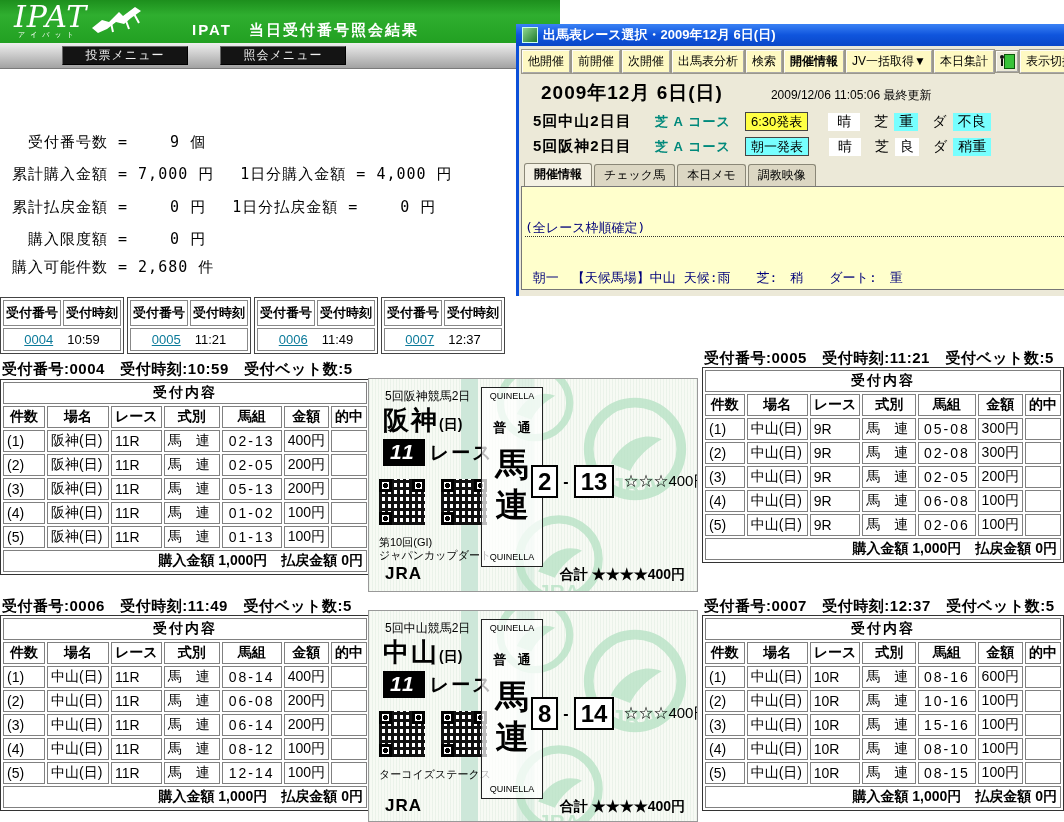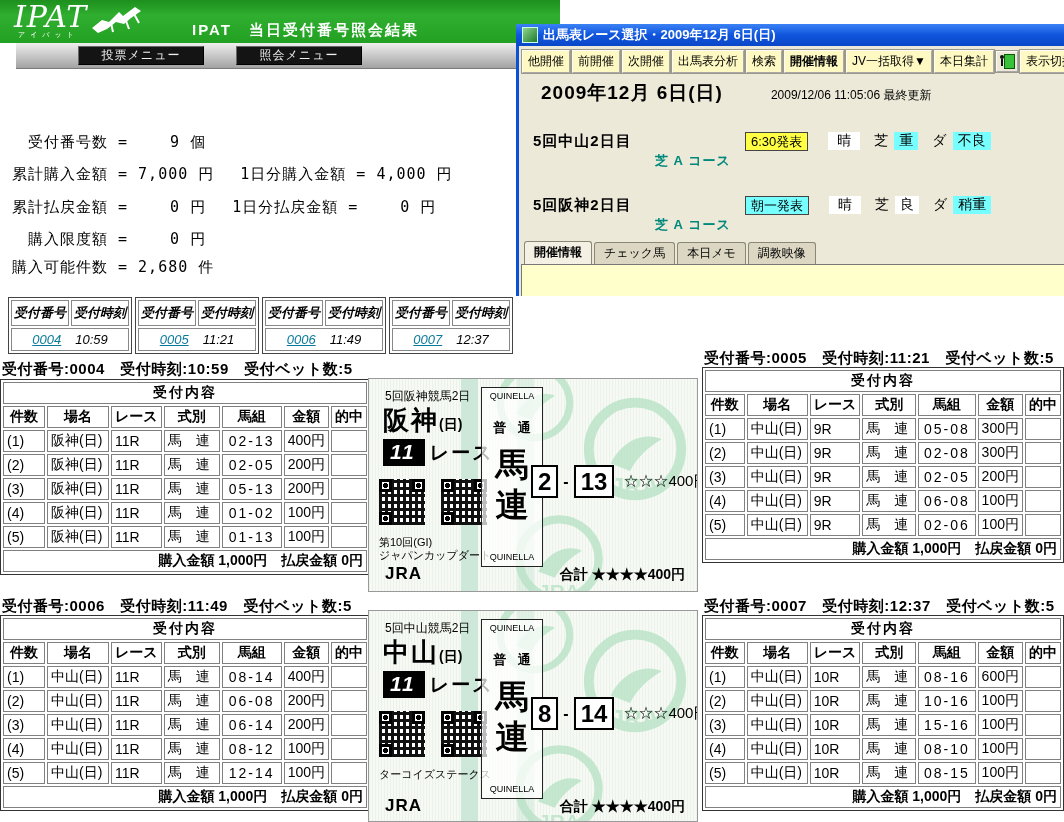--- a/index.html
+++ b/index.html
@@ -11,21 +11,21 @@
     background:linear-gradient(180deg,#1d8f1d 0%,#2fae2f 35%,#22a022 100%);}
   .ipat-logo{position:absolute;left:14px;top:1px;display:flex;align-items:flex-start;}
   .logo-text{font-family:"DejaVu Serif",serif;font-style:italic;font-weight:normal;
     font-size:30px;color:#fff;letter-spacing:1px;line-height:32px;}
   .logo-sub{position:absolute;left:18px;top:30px;color:#fff;font-size:7px;letter-spacing:5px;}
   .horse-svg{margin-left:2px;margin-top:2px;}
   .ipat-title{position:absolute;left:192px;top:21px;color:#fff;font-weight:bold;
     font-size:15px;letter-spacing:2px;white-space:nowrap;}
 
   
-  .menu-bar{position:absolute;left:16px;top:43px;width:560px;height:25px;
+  .menu-bar{position:absolute;left:0;top:43px;width:560px;height:25px;
     background:linear-gradient(180deg,#efefef,#b9b9b9 70%,#a2a2a2);border-bottom:1px solid #7a7a7a;}
   .menu-btn{position:absolute;top:3px;height:17px;line-height:17px;width:124px;text-align:center;
     background:#141414;color:#f0f0f0;font-size:12px;border-top:1px solid #666;border-left:1px solid #666;
     border-right:1px solid #000;border-bottom:1px solid #000;cursor:pointer;letter-spacing:1px;}
   .mb1{left:62px}.mb2{left:220px}
 
   
   .summary-line{position:absolute;left:12px;font-family:"DejaVu Sans Mono",monospace;
     font-size:15px;white-space:pre;letter-spacing:1px;}
   .sl0{top:133px}.sl1{top:165px}.sl2{top:198px}.sl3{top:230px}.sl4{top:258px}
@@ -47,41 +47,41 @@
     position:relative;cursor:pointer;flex:0 0 auto;}
   .door-panel{position:absolute;right:2px;top:2px;width:9px;height:13px;background:#39c239;border:1px solid #0b570b;}
   .door-person{position:absolute;left:3px;top:3px;width:4px;height:4px;background:#111;border-radius:50%;}
   .door-person::after{content:"";position:absolute;left:1px;top:4px;width:2px;height:7px;background:#111;}
 
   .date-row{margin:5px 0 0 20px;display:flex;align-items:baseline;gap:48px;white-space:nowrap;}
   .date-heading{font-size:19px;font-weight:bold;letter-spacing:1px;}
   .last-update{font-size:12px;}
   .meeting-row{margin:6px 0 0 12px;display:flex;align-items:center;gap:6px;white-space:nowrap;font-size:14px;}
   .m-name{font-weight:bold;font-size:15px;width:116px;letter-spacing:1px;}
-  .m-course{color:#00897b;font-weight:bold;font-size:13px;width:84px;letter-spacing:1px;margin-top:40px;}
+  .m-course{color:#00897b;font-weight:bold;font-size:13px;width:84px;letter-spacing:1px;}
   .m-announce{border:1px solid #444;padding:0 5px;font-size:13px;height:17px;line-height:17px;}
   .ann-yellow{background:#ffff44;}
   .ann-cyan{background:#77ffff;}
   .m-weather{background:#fff;padding:0 9px;margin-left:14px;}
   .m-lbl{margin-left:8px;}
   .m-cond{padding:0 5px;}
   .hl{background:#77ffff;}
   .wh{background:#fff;}
 
   .tab-row{display:flex;margin:7px 0 0 3px;gap:2px;align-items:flex-end;}
   .tab{font-size:12px;padding:2px 9px;border:1px solid #8a8777;border-bottom:none;
     background:#dcd7c3;border-radius:3px 3px 0 0;cursor:pointer;white-space:nowrap;}
   .tab.active{background:#f4f1e4;font-weight:bold;padding-bottom:3px;}
   .info-box{background:#ffffcc;border:1px solid #777;height:100px;overflow:hidden;
     font-family:"DejaVu Sans Mono",monospace;font-size:13px;color:#00007a;
     line-height:16px;padding:1px 3px;white-space:pre;}
   .info-line.first{border-bottom:1px dotted #333;margin-bottom:1px;}
 
   
-  .receipt-index{position:absolute;left:8px;top:297px;display:flex;gap:3px;font-style:italic;}
+  .receipt-index{position:absolute;left:0;top:297px;display:flex;gap:3px;}
   .ri-table{border-collapse:separate;border-spacing:2px;border:1px solid #444;background:#fff;}
   .ri-table th{font-size:13px;font-weight:bold;border:1px solid #888;padding:3px 2px;white-space:nowrap;}
   .ri-table td{font-size:13px;border:1px solid #888;padding:3px 2px;text-align:center;}
   .ri-link{color:#0b7a9a;text-decoration:underline;cursor:pointer;}
   .ri-time{margin-left:14px;}
 
   
   .bet-header{position:absolute;font-size:15px;font-weight:bold;white-space:nowrap;letter-spacing:.5px;}
   .bh0{left:2px;top:360px}.bh1{left:704px;top:349px}.bh2{left:2px;top:597px}.bh3{left:704px;top:597px}
   .bet-table{position:absolute;border-collapse:separate;border-spacing:2px;background:#fff;

